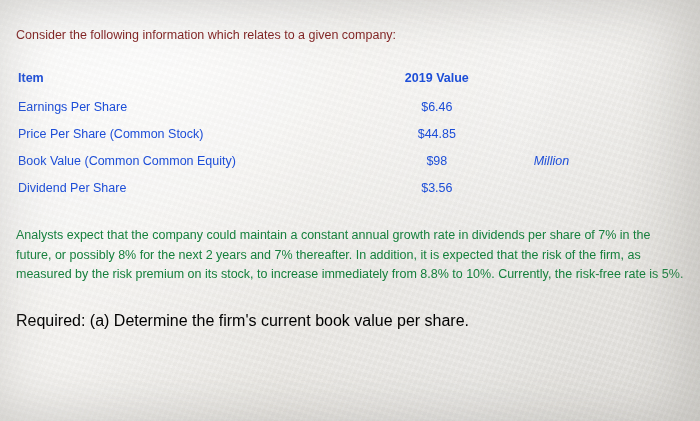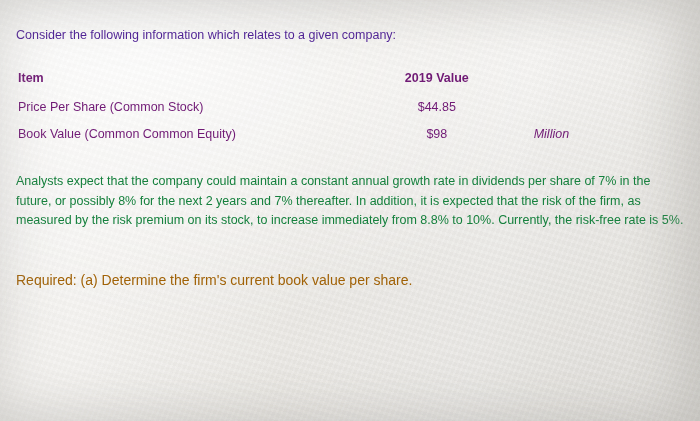--- a/index.html
+++ b/index.html
@@ -33,55 +33,55 @@
       repeating-linear-gradient(16deg, rgba(255,255,255,0.10) 0 3px, rgba(0,0,0,0.010) 3px 7px);
     opacity: 0.7;
   }
   .content {
     position: relative;
     padding: 14px 16px 0 16px;
   }
   .intro {
     font-size: 12.5px;
     line-height: 1.35;
-    color: #4c1d95;
+    color: #7f1d1d;
     margin-bottom: 22px;
   }
   table.data {
     width: 100%;
     border-collapse: collapse;
     margin-bottom: 8px;
   }
   table.data th, table.data td {
     font-size: 12.5px;
     padding: 6px 0 7px 0;
     text-align: left;
-    color: #701a75;
+    color: #1d4ed8;
     font-weight: normal;
     vertical-align: top;
   }
   table.data thead th {
     font-weight: bold;
     padding-bottom: 9px;
   }
   .col-item   { width: 50%; padding-left: 2px !important; }
   .col-value  { width: 26%; text-align: center !important; }
   .col-unit   { width: 24%; padding-left: 10px !important; font-style: italic; }
   .col-value-head { text-align: center !important; margin-top: 18px; }
   .para {
     font-size: 12.5px;
     line-height: 1.55;
     margin-top: 24px;
     color: #15803d;
   }
   .required {
-    font-size: 14px;
+    font-size: 16px;
     line-height: 1.4;
-    margin-top: 40px;
-    color: #a16207;
+    margin-top: 25px;
+    color: #000000;
   }
   .vignette {
     position: absolute;
     inset: 0;
     pointer-events: none;
     box-shadow: inset 0 0 60px rgba(160,158,152,0.35), inset -30px 0 50px rgba(150,148,142,0.18);
   }
 </style>
 </head>
 <body>
@@ -96,28 +96,38 @@
   <table class="data">
     <thead>
       <tr>
         <th class="col-item">Item</th>
         <th class="col-value col-value-head">2019 Value</th>
         <th class="col-unit"></th>
       </tr>
     </thead>
     <tbody>
       <tr>
+        <td class="col-item">Earnings Per Share</td>
+        <td class="col-value">$6.46</td>
+        <td class="col-unit"></td>
+      </tr>
+      <tr>
         <td class="col-item">Price Per Share (Common Stock)</td>
         <td class="col-value">$44.85</td>
         <td class="col-unit"></td>
       </tr>
       <tr>
         <td class="col-item">Book Value (Common Common Equity)</td>
         <td class="col-value">$98</td>
         <td class="col-unit">Million</td>
+      </tr>
+      <tr>
+        <td class="col-item">Dividend Per Share</td>
+        <td class="col-value">$3.56</td>
+        <td class="col-unit"></td>
       </tr>
     </tbody>
   </table>
 
   <p class="para">Analysts expect that the company could maintain a constant annual growth rate in dividends per share of 7% in the future, or possibly 8% for the next 2 years and 7% thereafter. In addition, it is expected that the risk of the firm, as measured by the risk premium on its stock, to increase immediately from 8.8% to 10%. Currently, the risk-free rate is 5%.</p>
 
   <p class="required">Required: (a) Determine the firm's current book value per share.</p>
 
 </div>
 

